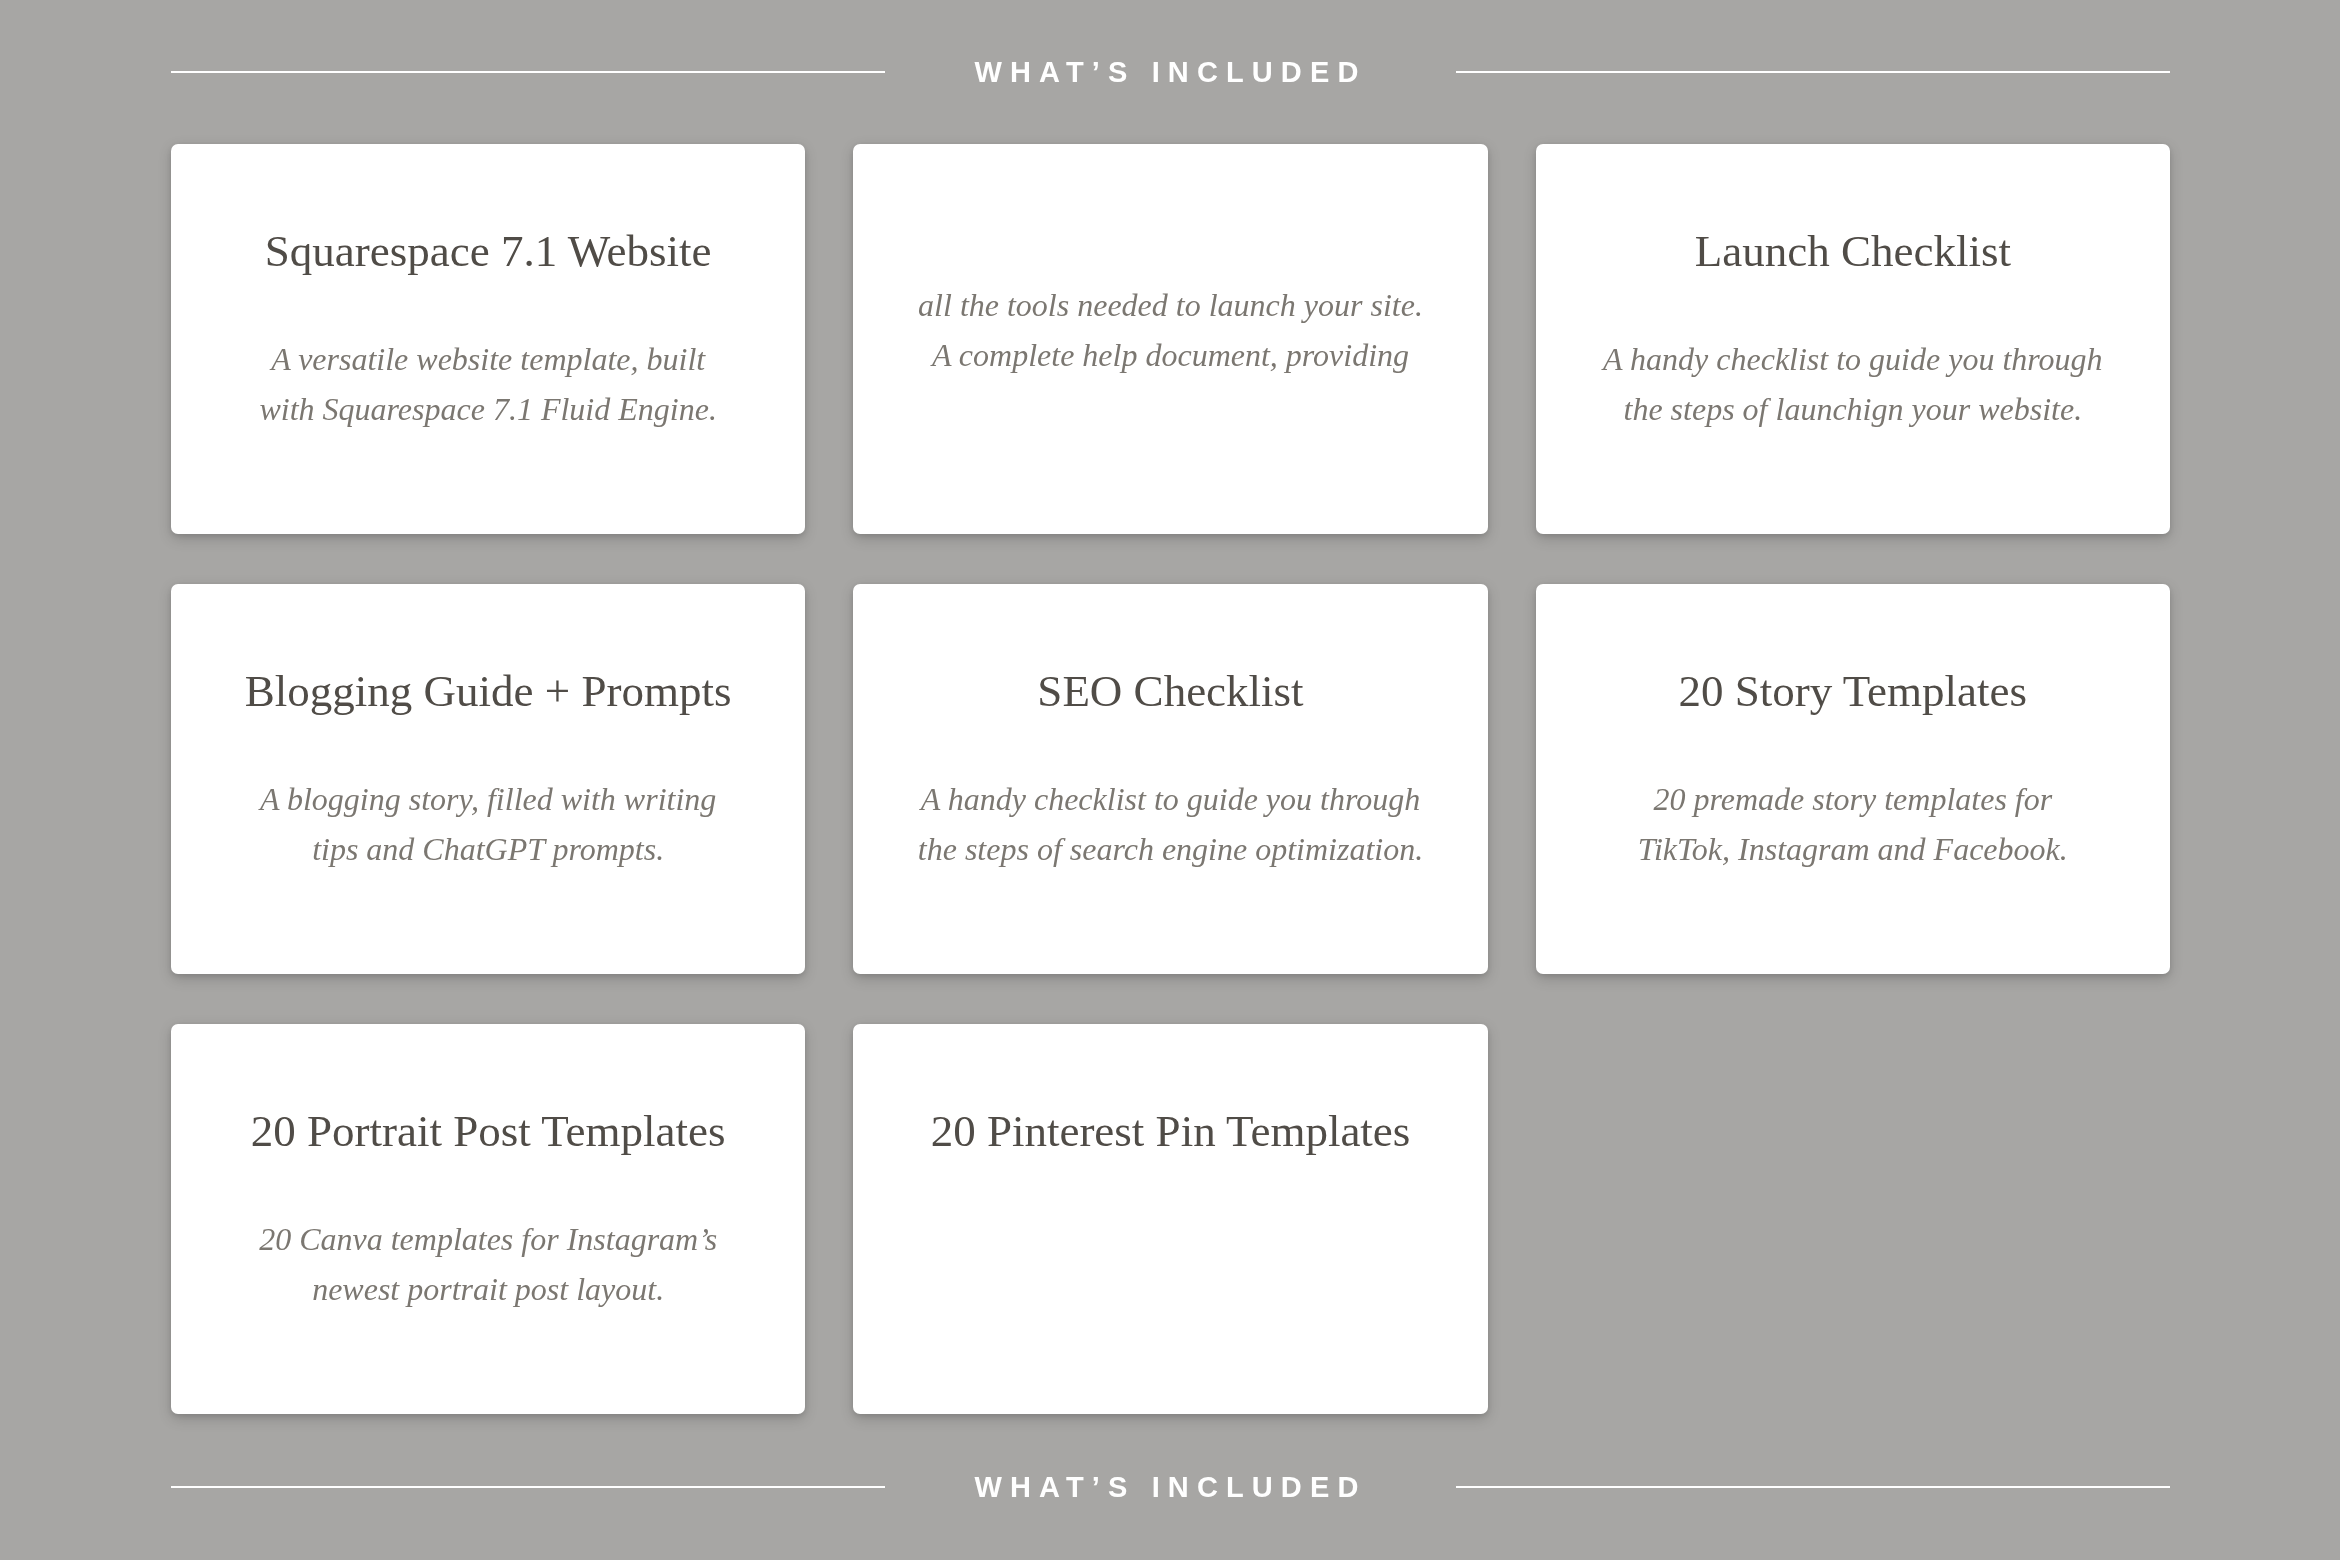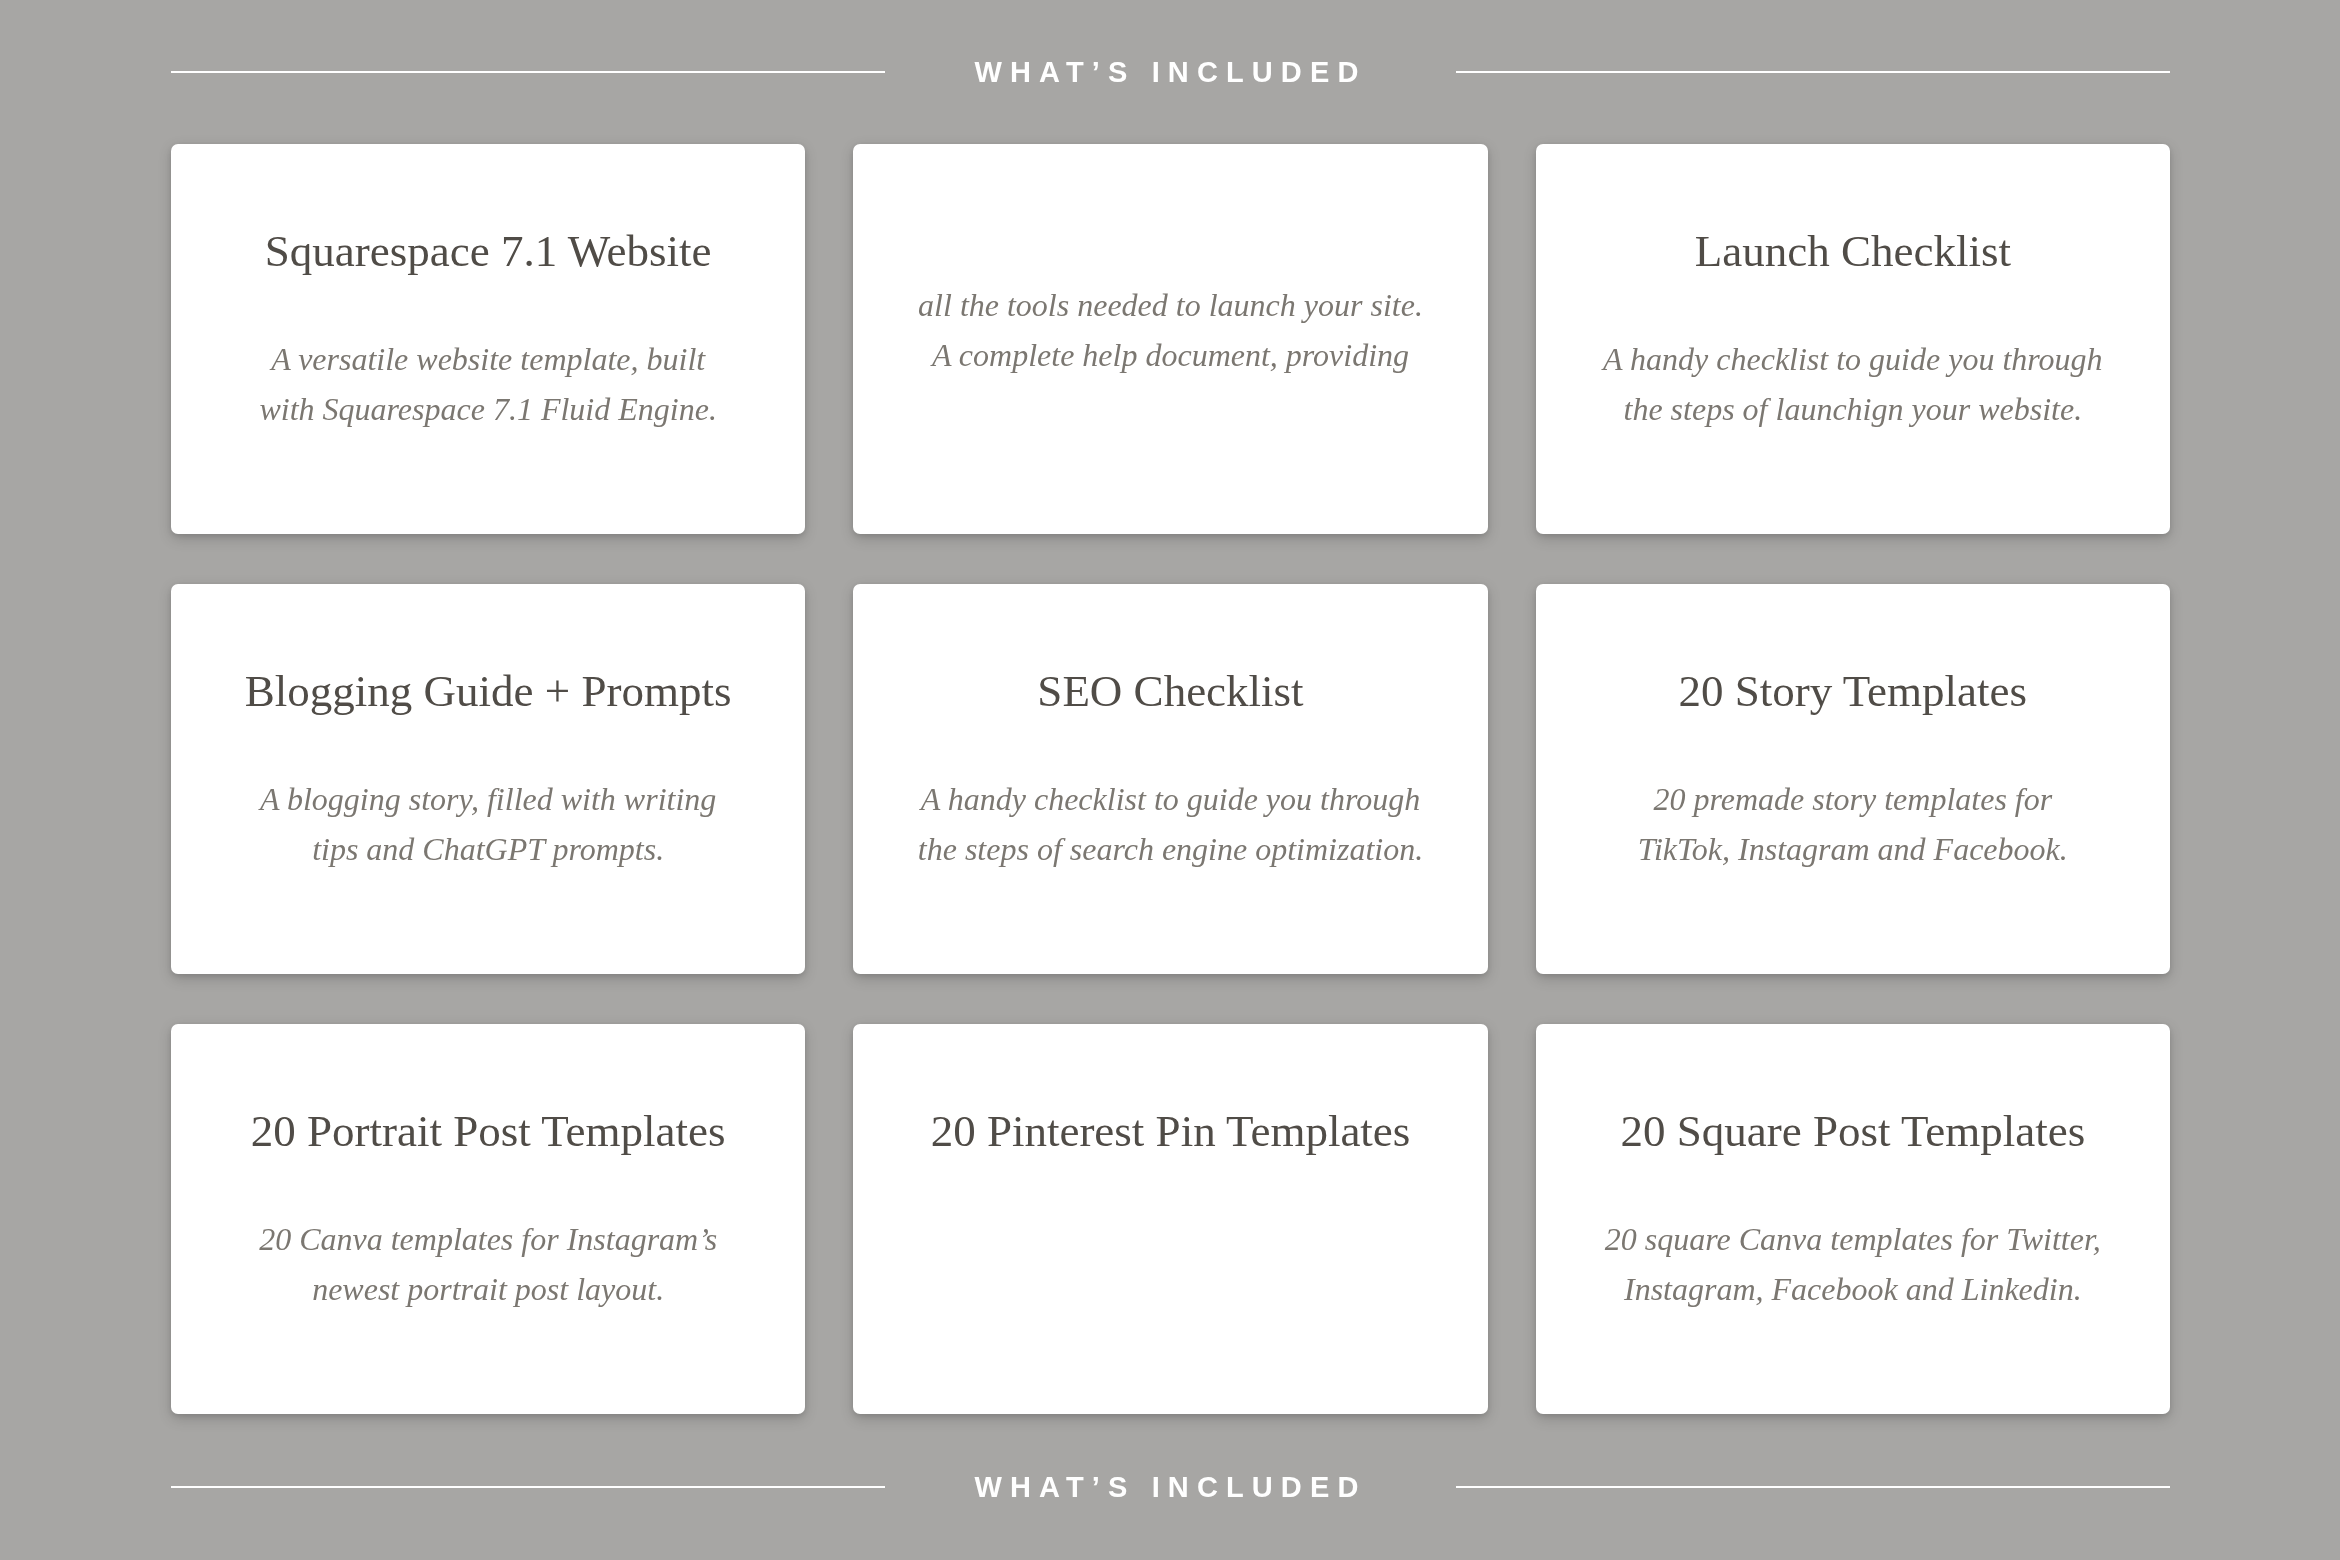--- a/index.html
+++ b/index.html
@@ -136,27 +136,20 @@
     <p class="card-desc">
         <span>20 Canva templates for Instagram’s</span>
         <span>newest portrait post layout.</span>
       </p>
   </div>
 
   <div class="card">
     <h2 class="card-title">20 Pinterest Pin Templates</h2>
   </div>
 
-  <div class="card">
-    <h2 class="card-title">20 Square Post Templates</h2>
-    <p class="card-desc">
-        <span>20 square Canva templates for Twitter,</span>
-        <span>Instagram, Facebook and Linkedin.</span>
-      </p>
-  </div>
 </div>
 
 <div class="band bottom">
   <div class="rule"></div>
   <div class="band-label">WHAT’S INCLUDED</div>
   <div class="rule"></div>
 </div>
 
 
 </body></html>

